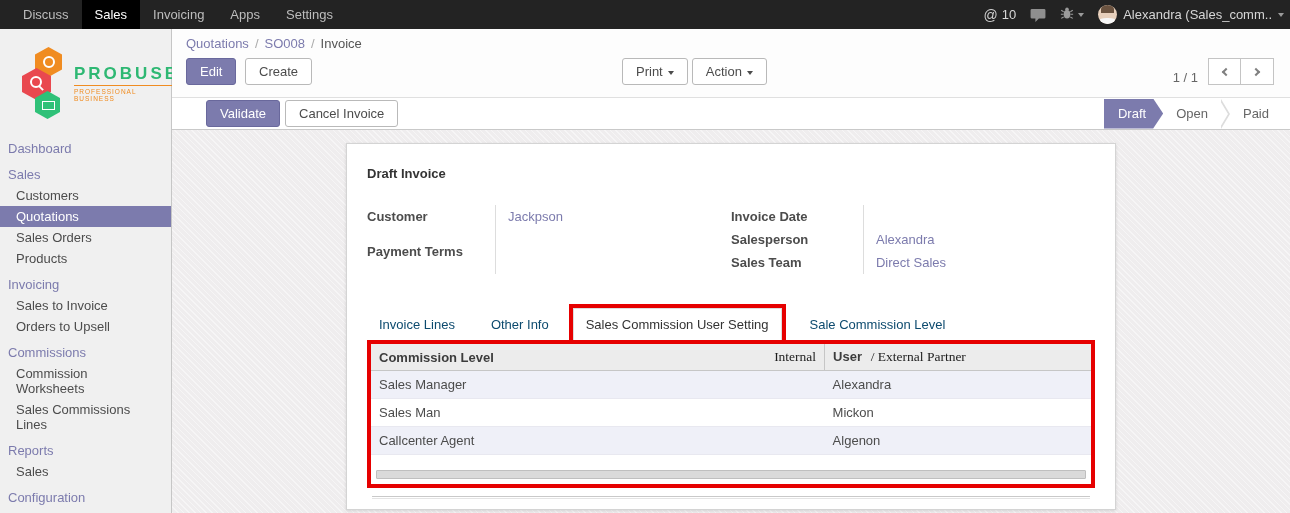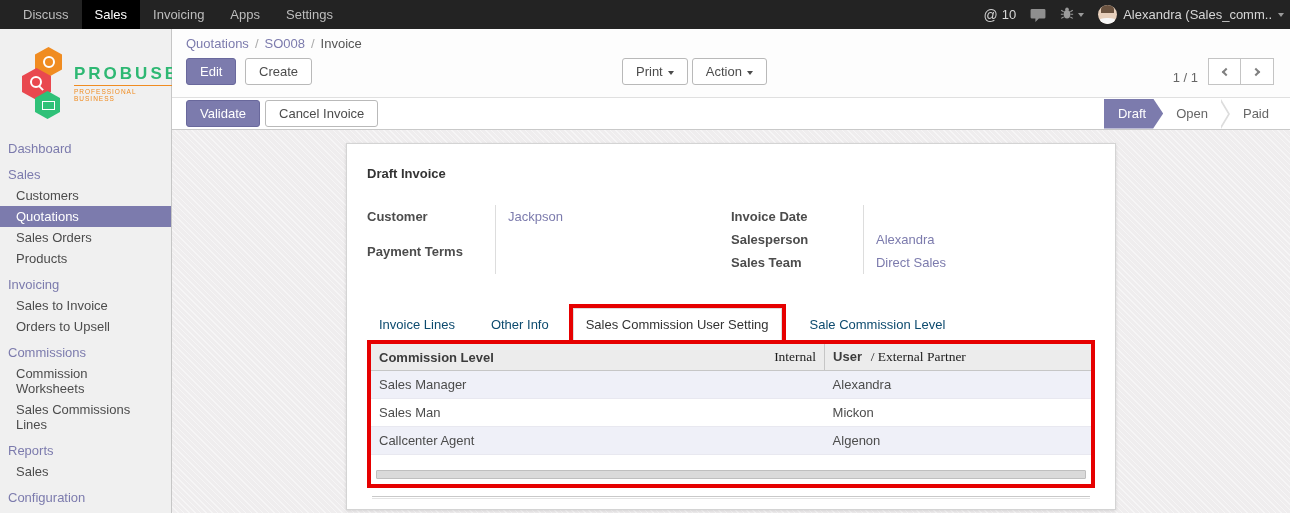--- a/index.html
+++ b/index.html
@@ -59,21 +59,21 @@
   .btn .dd-caret { display:inline-block; width:0; height:0; border-left:3.5px solid transparent; border-right:3.5px solid transparent; border-top:4px solid #4c4c4c; margin-left:5px; vertical-align:middle; }
   .pager { position:absolute; right:2px; display:flex; align-items:flex-end; gap:10px; color:#666; }
   .pager-btns { display:flex; }
   .pager-btn { width:33px; height:27px; background:#fff; border:1px solid #c4c4c4; display:flex; align-items:center; justify-content:center; cursor:pointer; }
   .pager-btn + .pager-btn { border-left:none; }
   .chv { display:inline-block; width:6px; height:6px; border-left:2px solid #808080; border-bottom:2px solid #808080; }
   .chv.left { transform:rotate(45deg); margin-left:2px; }
   .chv.right { transform:rotate(-135deg); margin-right:2px; }
 
   .statusbar { height:32px; background:#fff; border-bottom:1px solid #c9c9c9; display:flex; align-items:center; justify-content:space-between; padding:0 8px 0 14px; }
-  .sb-left { display:flex; align-items:center; }
+  .sb-left { display:flex; align-items:center;margin-left:20px; }
   .sb-right { display:flex; align-items:center; height:30px; }
   .state { line-height:30px; padding:0 13px; color:#666; cursor:pointer; }
   .state.active { background:#7c7bad; color:#fff; padding:0 17px 0 14px; clip-path:polygon(0 0,calc(100% - 10px) 0,100% 50%,calc(100% - 10px) 100%,0 100%); }
   .st-sep { width:0; height:0; border-top:15px solid transparent; border-bottom:15px solid transparent; border-left:9px solid #ddd; position:relative; }
   .st-sep::after { content:''; position:absolute; top:-15px; left:-11px; border-top:15px solid transparent; border-bottom:15px solid transparent; border-left:9px solid #fff; }
 
   .content-bg { flex:1; background-color:#efedee; background-image:repeating-linear-gradient(45deg, rgba(255,255,255,.45) 0 1px, transparent 1px 4px); overflow:hidden; }
   .sheet { width:770px; margin:13px auto 0; background:#fff; border:1px solid #d4d4d4; box-shadow:0 1px 3px rgba(0,0,0,.12); padding:22px 20px 10px; }
   .sheet-title { font-weight:bold; color:#333; font-size:13px; }
   .form-grid { display:flex; margin-top:24px; }

